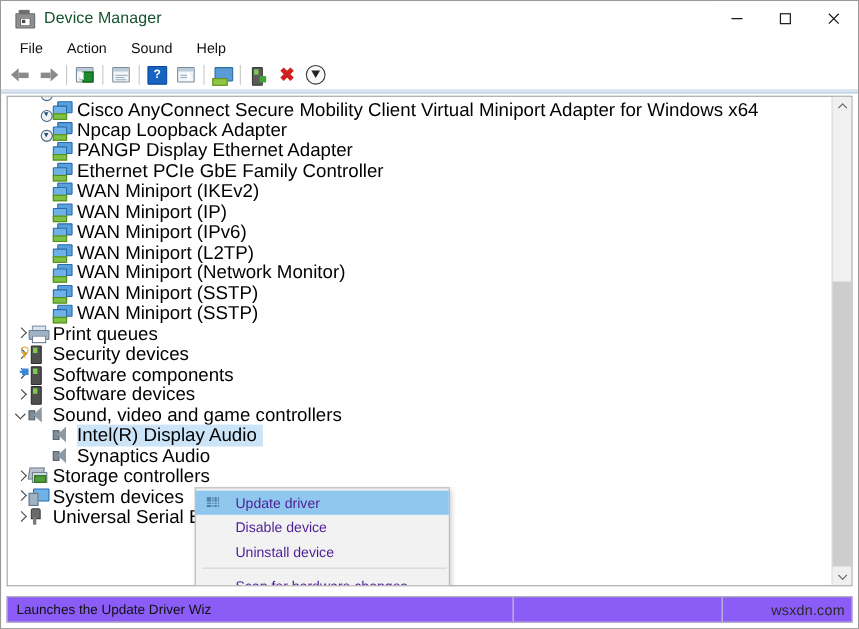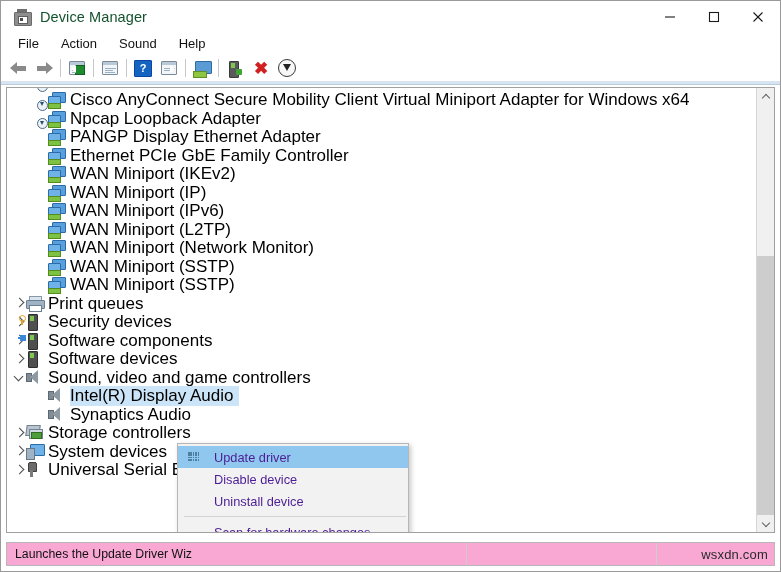--- a/index.html
+++ b/index.html
@@ -264,21 +264,21 @@
   .ctx-dots{
     position:absolute;left:10px;top:6px;width:11px;height:9px;
   }
   .ctx-dots i{
     position:absolute;width:1.5px;height:1.5px;background:#4d7fa3;display:block;
   }
 
   
   .statusbar{
     position:absolute;left:5px;right:5px;bottom:5px;height:24px;
-    background:#f9a8d4;border:1px solid #b8b8b8;box-sizing:border-box;
+    background:#8b5cf6;border:1px solid #b8b8b8;box-sizing:border-box;
     display:flex;align-items:center;
   }
   .sb-seg{
     height:100%;display:flex;align-items:center;
     font-size:12.3px;color:#111;padding-left:8px;box-sizing:border-box;
   }
   .sb-seg.s1{flex:0 0 460px;border-right:1px solid #cdcdcd;}
   .sb-seg.s2{flex:0 0 190px;border-right:1px solid #cdcdcd;}
   .sb-seg.s3{flex:1;justify-content:flex-end;padding-right:6px;
     font-size:13px;color:#2a2a2a;letter-spacing:.2px;}

